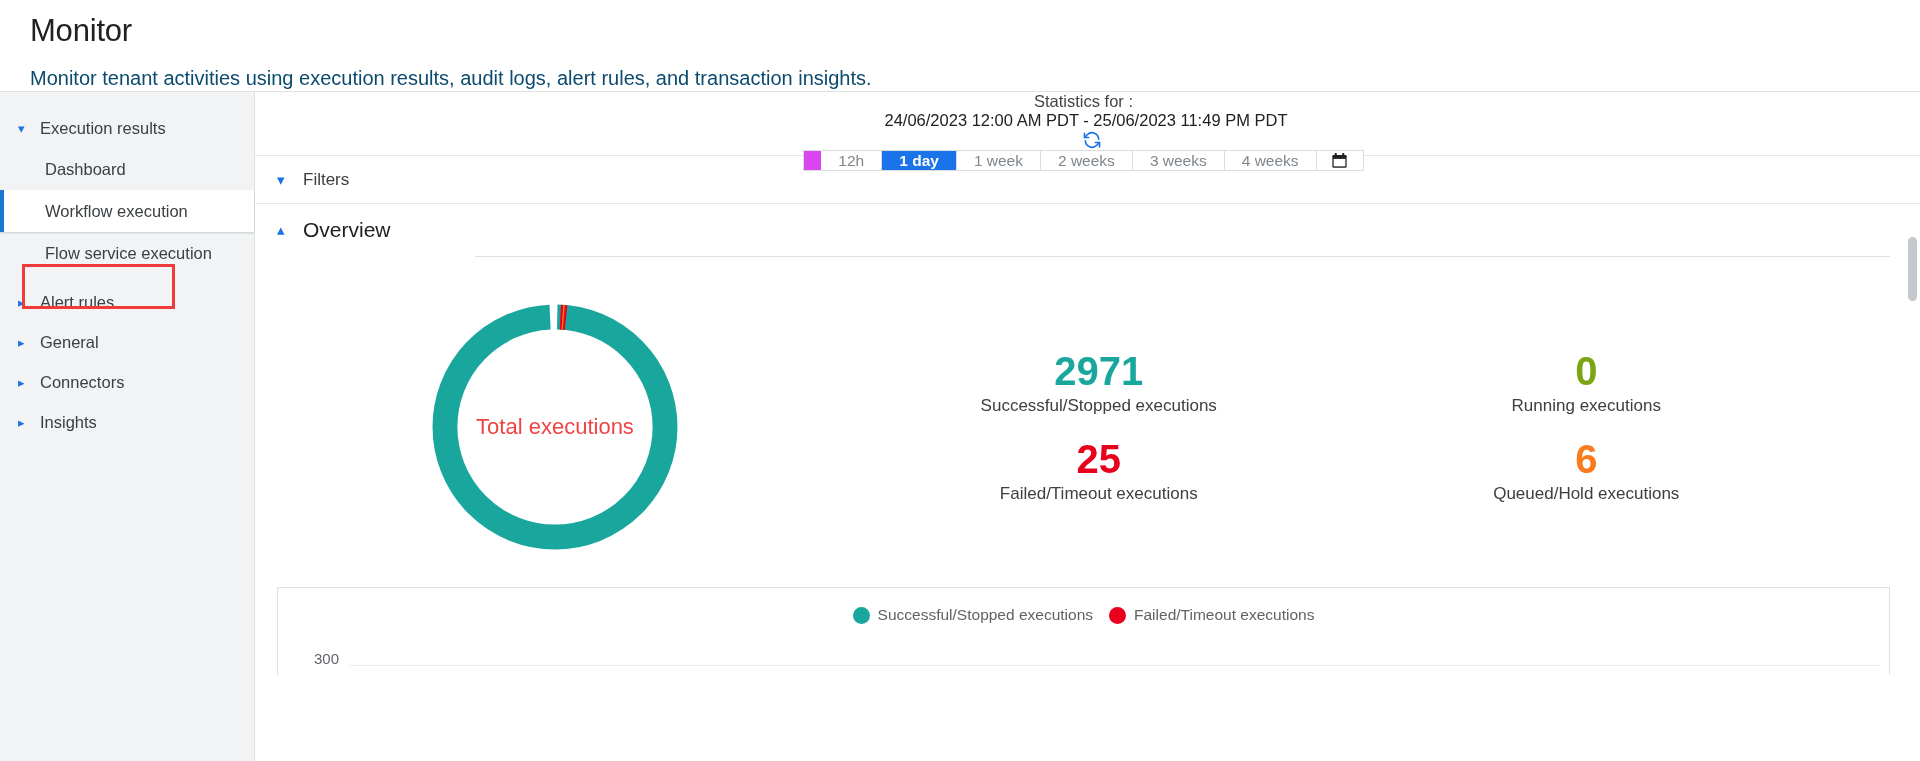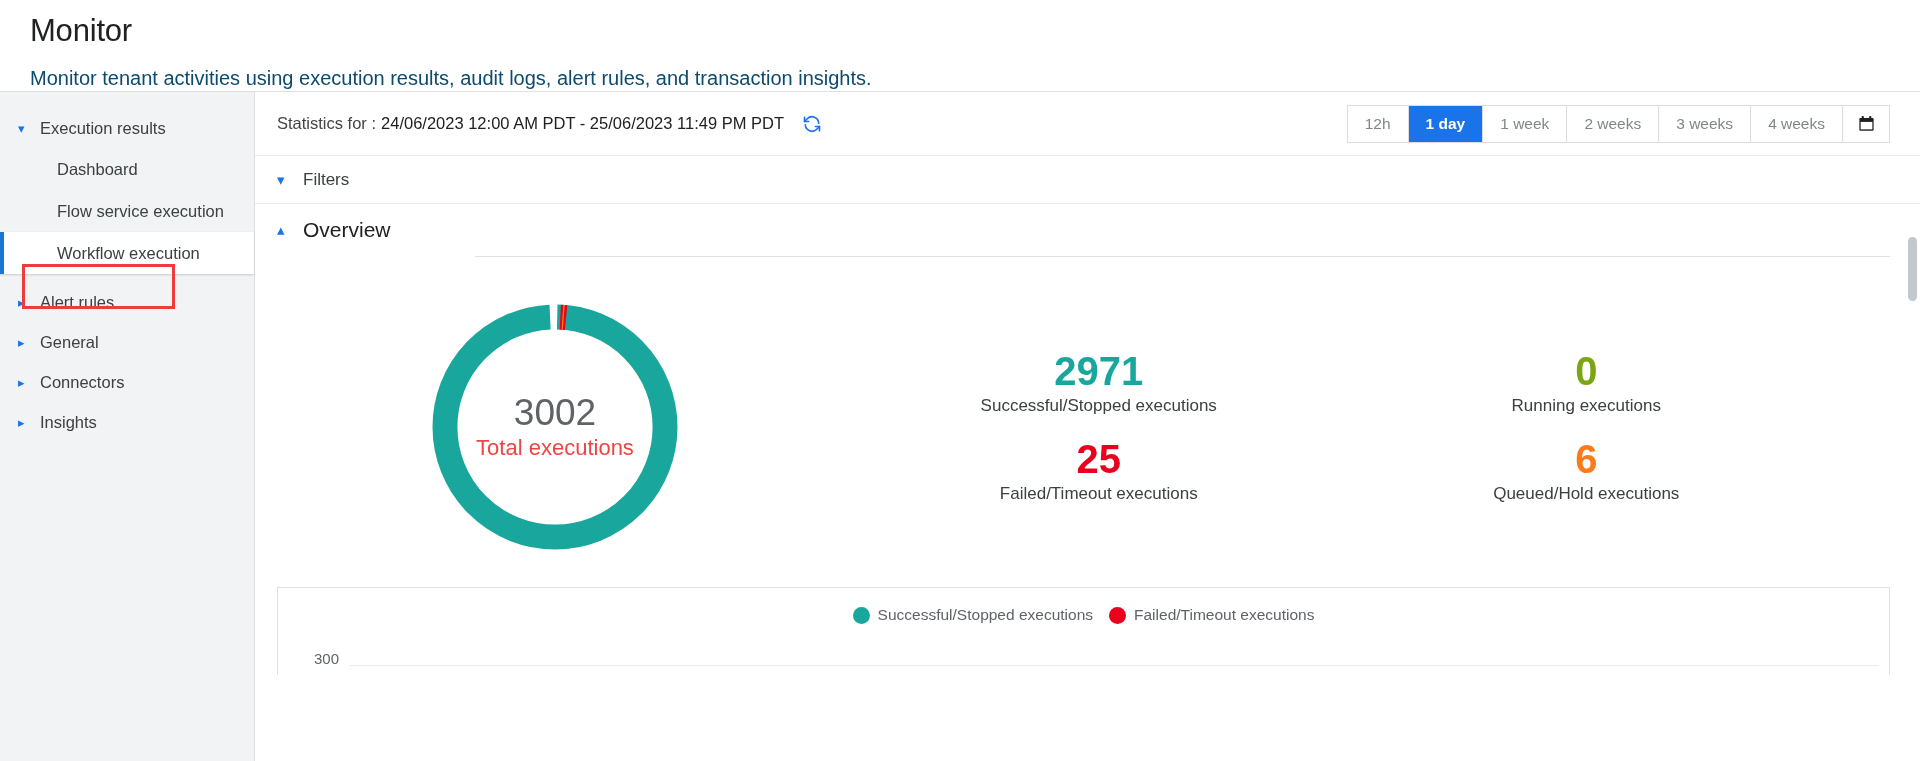--- a/index.html
+++ b/index.html
@@ -58,21 +58,21 @@
     font-size: 13px;
     display: inline-block;
     line-height: 1;
   }
   .nav-group-head .glabel { margin-left: 4px; }
 
   .nav-item {
     display: flex;
     align-items: center;
     height: 42px;
-    padding-left: 57px;
+    padding-left: 45px;
     font-size: 16.5px;
     color: #3c4043;
     cursor: pointer;
     position: relative;
   }
   .nav-item.active {
     background: #ffffff;
     box-shadow: 0 1px 2px rgba(60,64,67,.22);
   }
   .nav-item.active::before {
@@ -100,20 +100,21 @@
     position: relative;
     overflow: hidden;
     background: #fff;
   }
   .toolbar {
     display: flex;
     align-items: center;
     height: 64px;
     padding: 0 30px 0 22px;
     border-bottom: 1px solid #e8e8e8;
+    flex-direction: column;
   }
   .stats-label { font-size: 16.5px; color: #444; }
   .stats-range {
     font-size: 16.5px;
     color: #202124;
     font-weight: 400;
     margin-left: 5px;
   }
   .refresh-btn {
     margin-left: 17px;
@@ -122,20 +123,21 @@
     display: flex; align-items: center; justify-content: center;
   }
   .spacer { flex: 1; }
 
   .range-group {
     display: flex;
     border: 1px solid #dadce0;
     height: 38px;
     align-items: stretch;
     background: #d946ef;
+    padding-left: 17px;
   }
   .range-btn {
     display: flex;
     align-items: center;
     justify-content: center;
     padding: 0 17px;
     font-size: 15.5px;
     color: #80868b;
     border-right: 1px solid #dadce0;
     cursor: pointer;
@@ -296,26 +298,26 @@
 
     <div class="nav-group-head">
       <span class="chev">▾</span>
       <span class="glabel">Execution results</span>
     </div>
 
     <div class="nav-item">
       <span>Dashboard</span>
     </div>
 
+    <div class="nav-item active">
+      <span>Workflow execution</span>
+    </div>
+
     <div class="nav-item">
       <span>Flow service execution</span>
-    </div>
-
-    <div class="nav-item active">
-      <span>Workflow execution</span>
     </div>
 
     <div class="nav-group-head" style="margin-top:8px">
       <span class="chev">▸</span>
       <span class="glabel">Alert rules</span>
     </div>
 
     <div class="nav-group-head">
       <span class="chev">▸</span>
       <span class="glabel">General</span>
@@ -385,21 +387,20 @@
       <div class="donut-wrap">
         <svg width="262" height="262" viewBox="0 0 100 100">
 
           <circle cx="50" cy="50" r="42" fill="none" stroke="#19A79D" stroke-width="9.5" stroke-dasharray="261.1 2.8" stroke-dashoffset="65.3"></circle>
 
           <circle cx="50" cy="50" r="42" fill="none" stroke="#E8001C" stroke-width="9.5" stroke-dasharray="2.2 261.7" stroke-dashoffset="64.1"></circle>
 
           <circle cx="50" cy="50" r="42" fill="none" stroke="#FA7B1E" stroke-width="9.5" stroke-dasharray="0.52 263.4" stroke-dashoffset="63.3"></circle>
         </svg>
         <div class="donut-center">
-          <div class="donut-total">3002</div>
           <div class="donut-label">Total executions</div>
         </div>
       </div>
 
       <div class="stats-grid">
         <div class="stat-cell">
           <div class="stat-num" style="color:#19A79D">2971</div>
           <div class="stat-cap">Successful/Stopped executions</div>
         </div>
         <div class="stat-cell">

